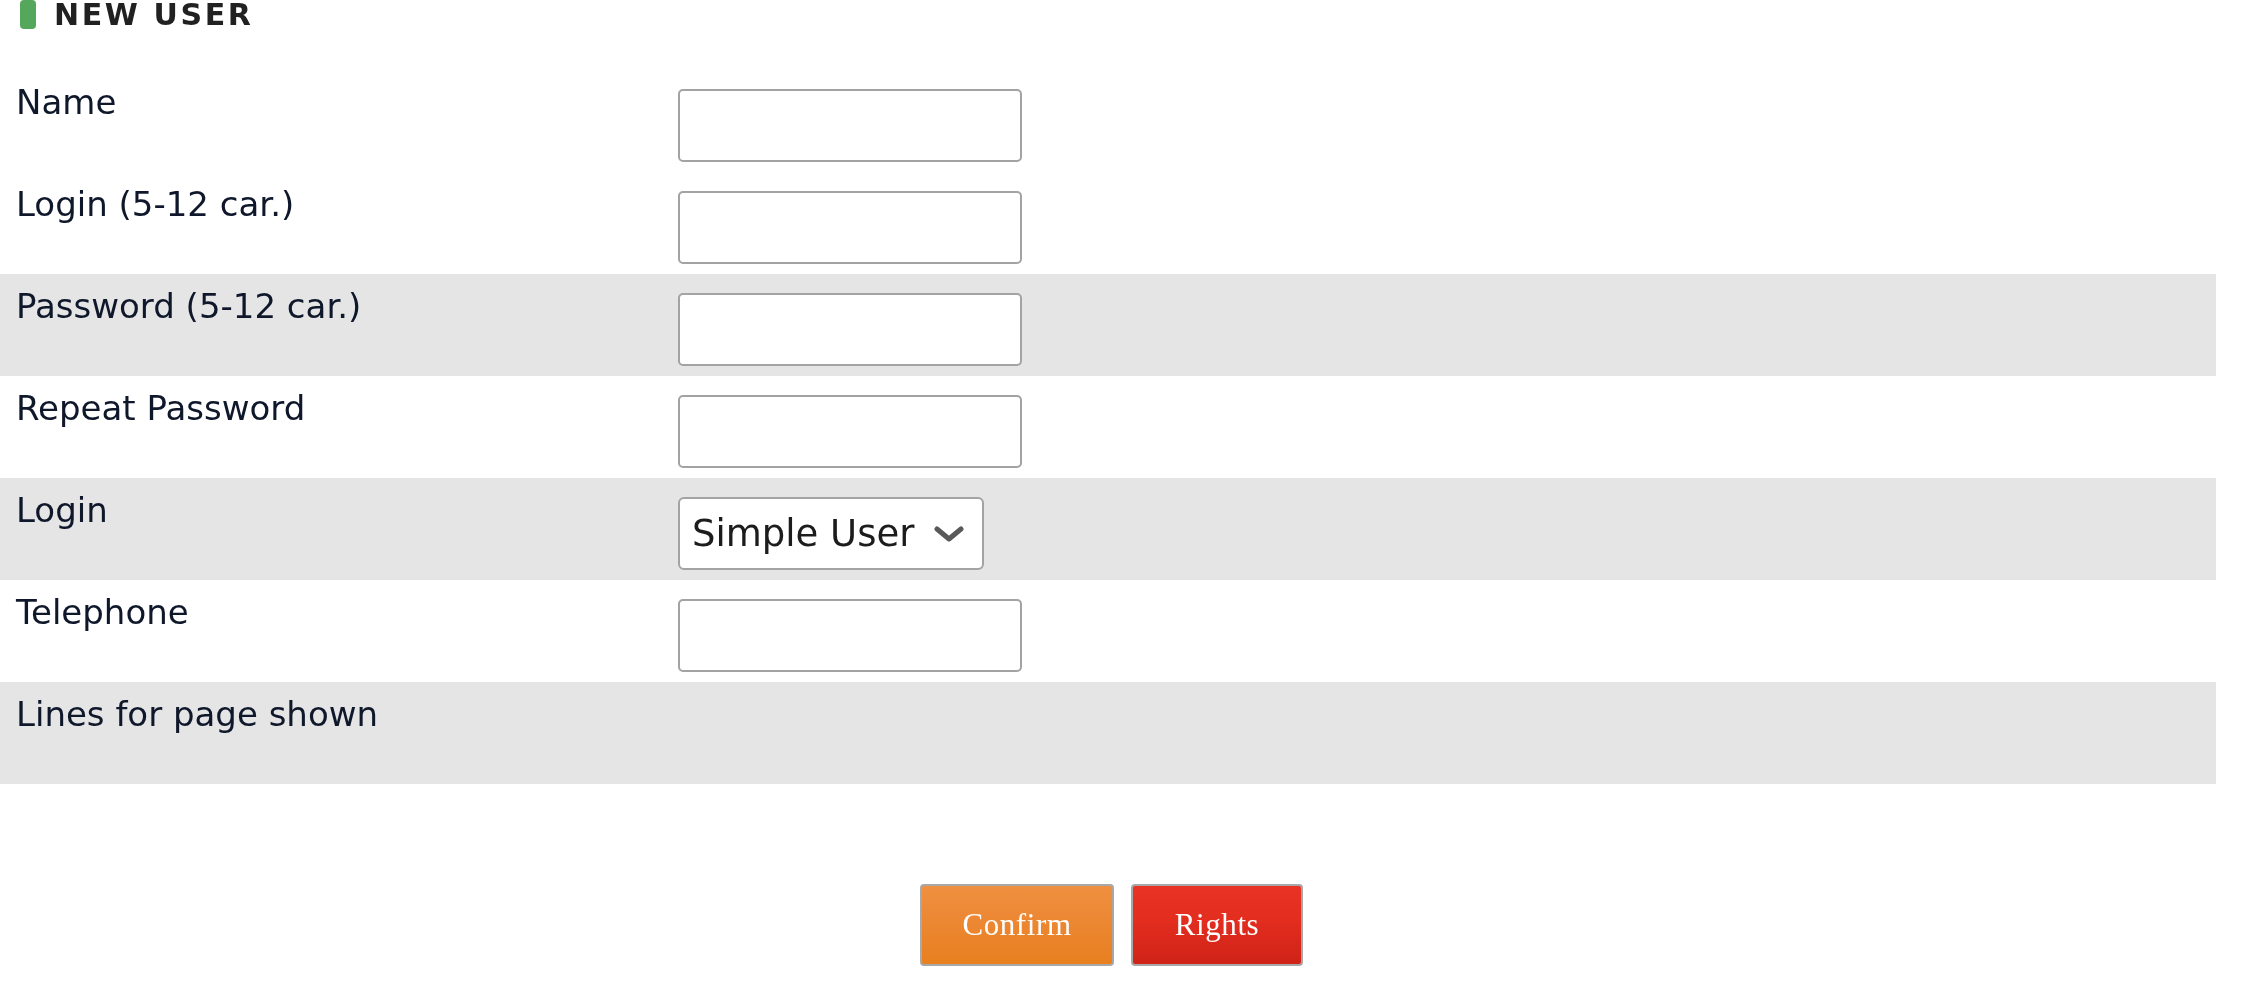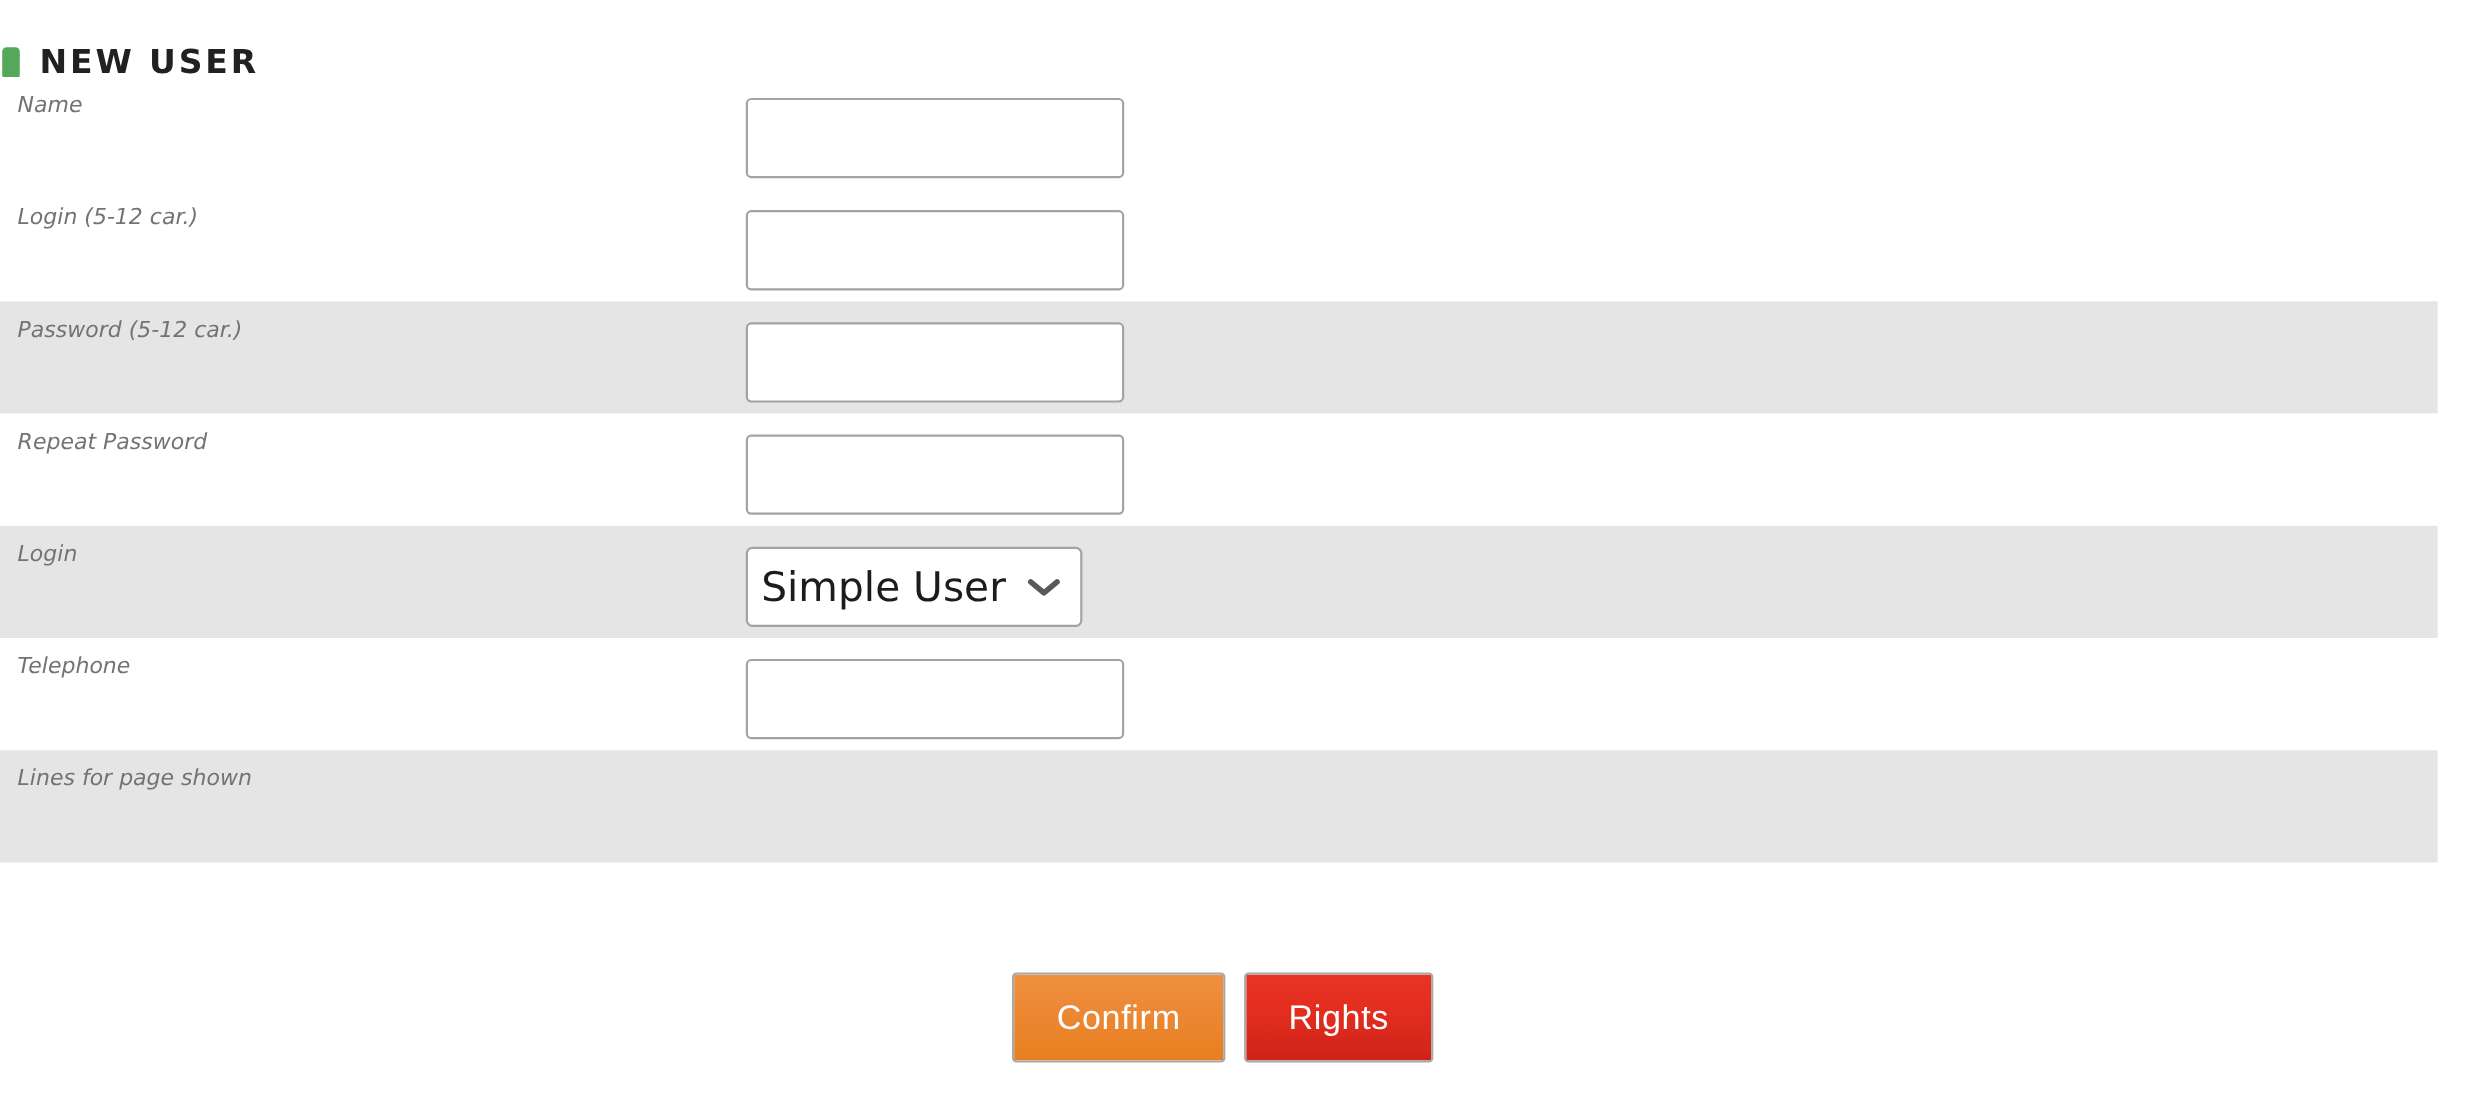--- a/index.html
+++ b/index.html
@@ -23,22 +23,22 @@
     background: #ffffff;
   }
 
   
   .form-header {
     position: absolute;
     left: 0;
     top: 0;
     height: 72px;
     display: flex;
-    align-items: flex-end;
-    padding-left: 2px;
+    align-items: flex-start;
+    padding-left: 20px;
   }
   .header-marker {
     width: 16px;
     height: 29px;
     background: #55a85b;
     border-radius: 4px;
     flex: 0 0 auto;
   }
   .header-title {
     margin-left: 18px;
@@ -63,25 +63,24 @@
     height: 102px;
     background: #ffffff;
   }
   .form-row.alt {
     background: #e5e5e5;
   }
   .row-label {
     position: absolute;
     left: 16px;
     top: 14px;
-    font-size: 20px;
+    font-size: 34px;
     line-height: 1.1;
-    color: #737373;
-    white-space: nowrap;
-    font-style: italic;
+    color: #0f172a;
+    white-space: nowrap;
   }
   .row-control {
     position: absolute;
     left: 678px;
     top: 19px;
   }
 
   .text-input {
     box-sizing: border-box;
     width: 344px;
@@ -134,21 +133,21 @@
     width: 2216px;
     height: 84px;
   }
   .btn {
     position: absolute;
     box-sizing: border-box;
     height: 82px;
     border: 2px solid #a8a8a8;
     border-radius: 4px;
     color: #ffffff;
-    font-family: Liberation Sans, sans-serif;
+    font-family: Liberation Serif, serif;
     font-size: 31px;
     letter-spacing: 0.6px;
     cursor: pointer;
     padding: 0;
     line-height: 78px;
     text-align: center;
     white-space: nowrap;
   }
   .btn-confirm {
     left: 920px;

